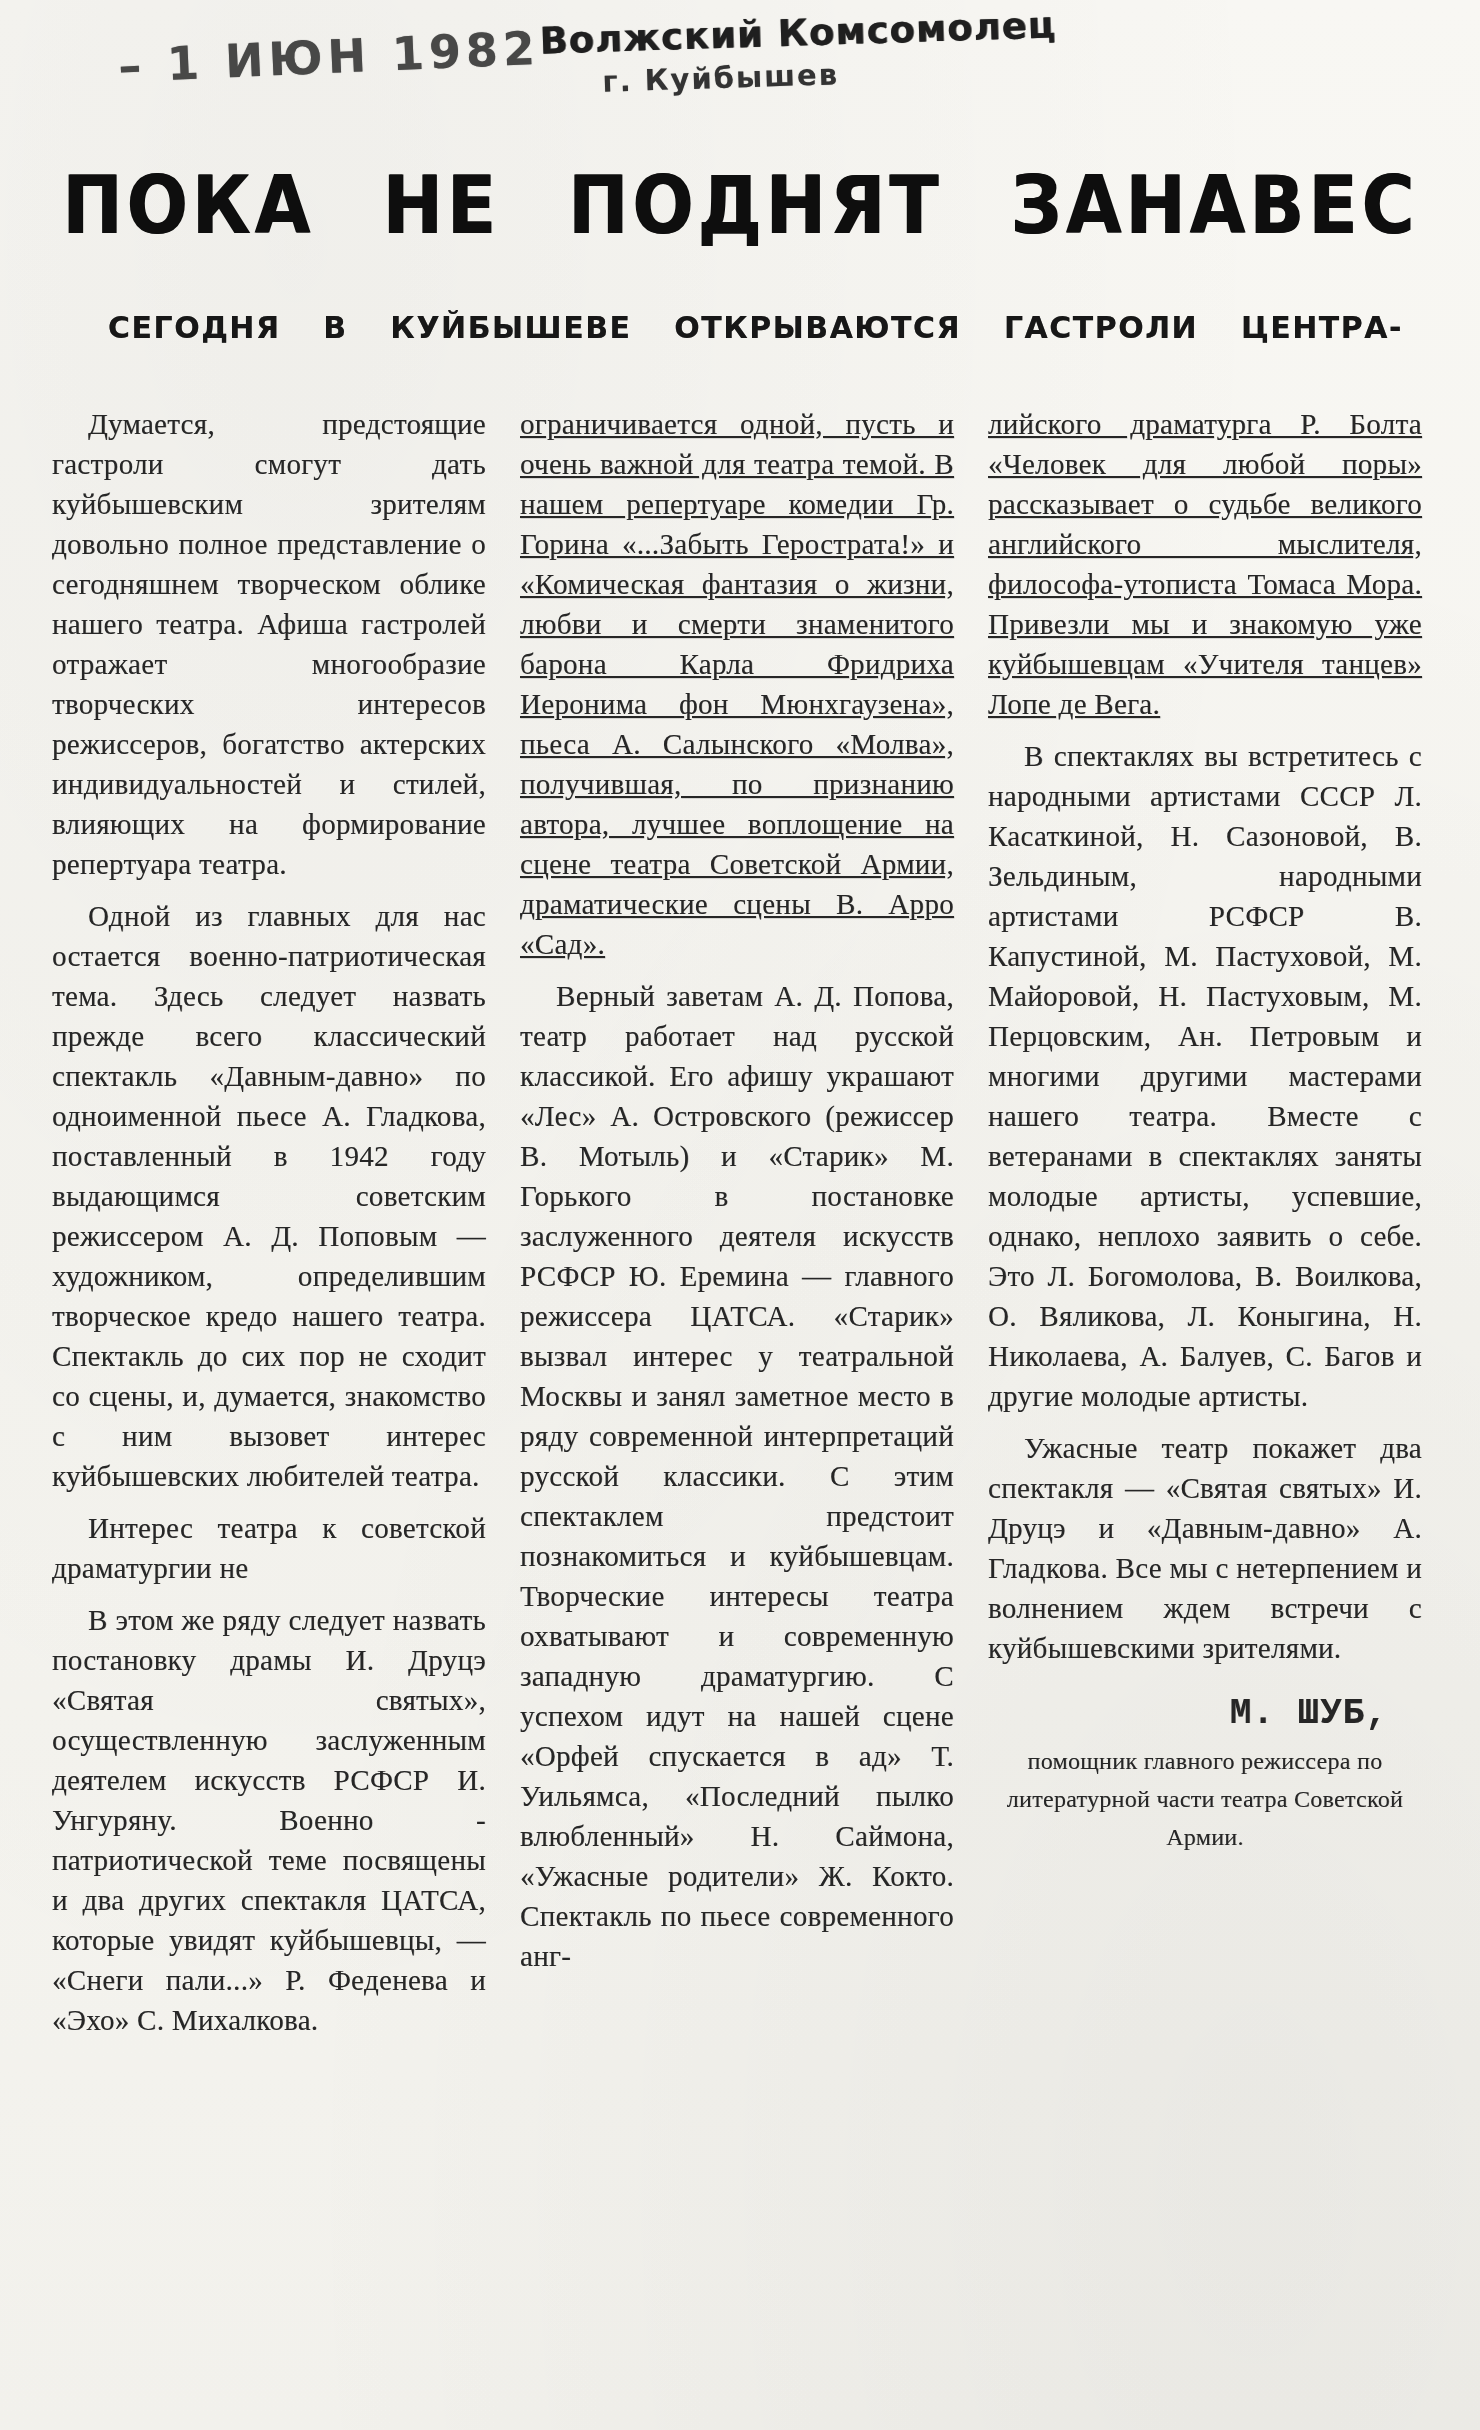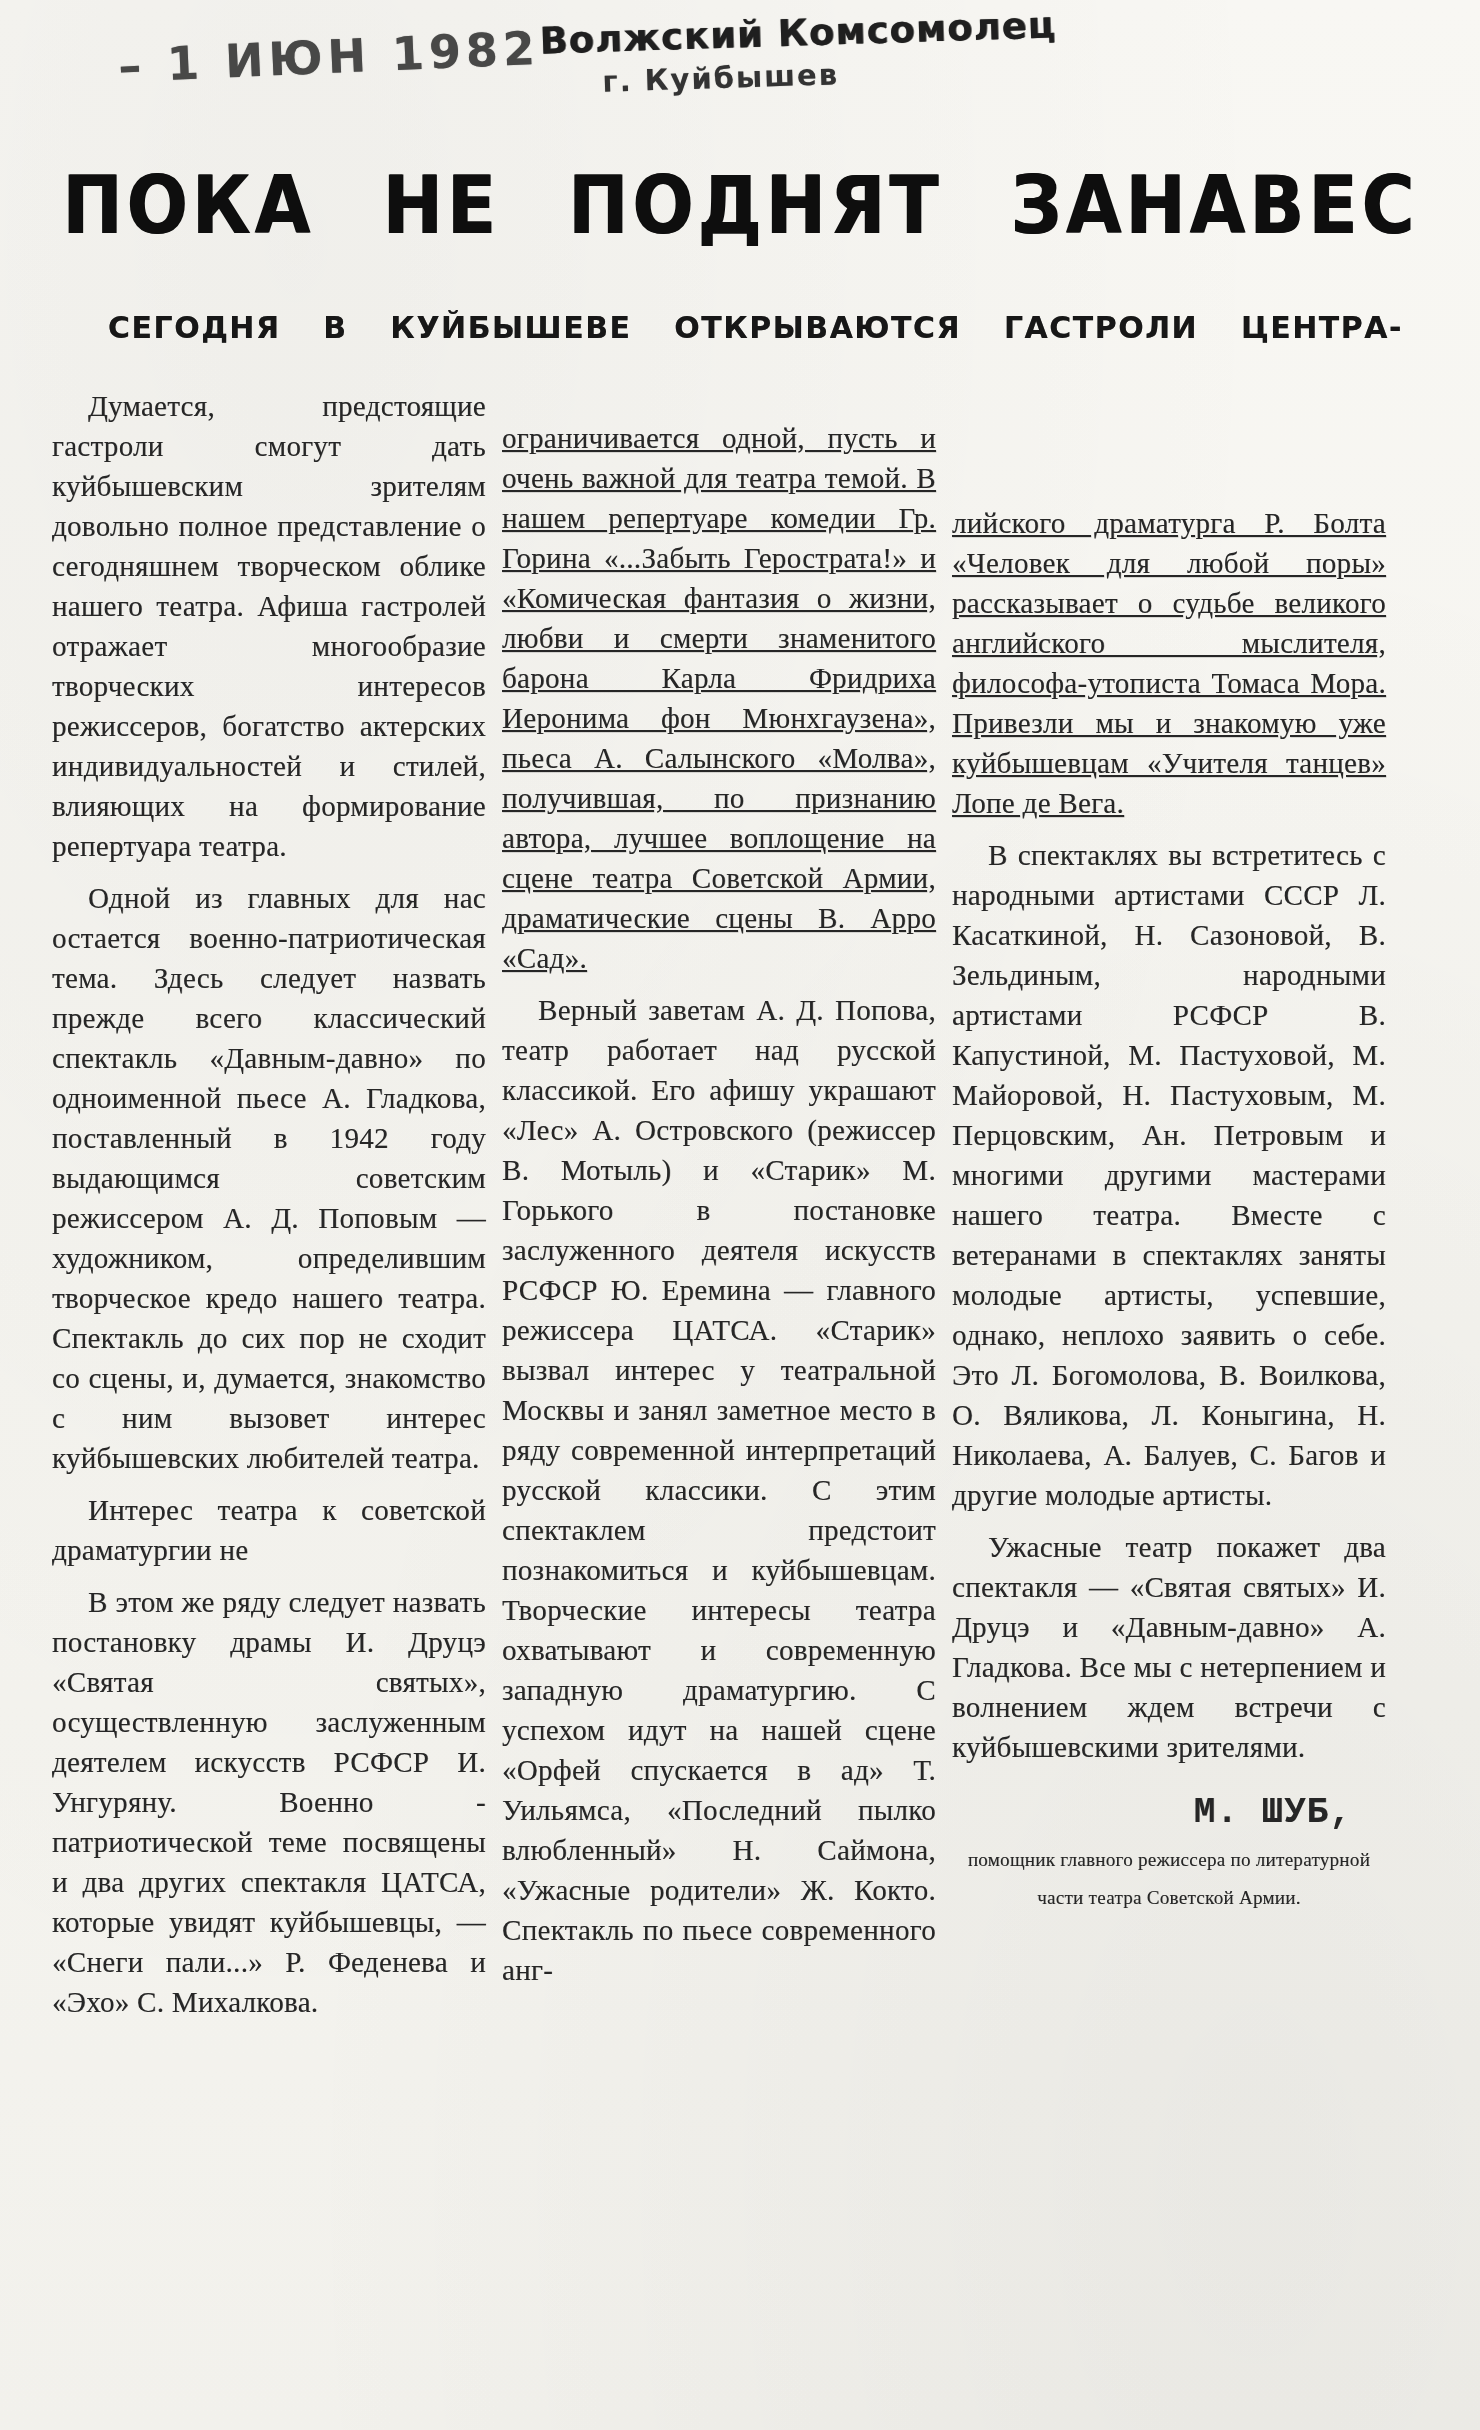--- a/index.html
+++ b/index.html
@@ -73,24 +73,23 @@
     font-size:30px;
     color:#171717;
     letter-spacing:1.5px;
     line-height:48px;
     text-shadow:0 0 .5px rgba(0,0,0,.5);
   }
   .subhead .sl1{ text-indent:44px; text-align:justify; text-align-last:justify; white-space:nowrap; overflow:hidden;}
   .subhead .sl2{ word-spacing:16px; }
   
   .columns{
-    margin-top:34px;
+    margin-top:52px;
     display:flex;
-    gap:16px;
-    align-items:center;
+    gap:34px;
   }
   .col{
     width:434px;
     flex:0 0 434px;
     font-size:29px;
     line-height:40px;
     text-align:justify;
     letter-spacing:.3px;
     color:#262626;
     text-shadow:.4px .4px .6px rgba(20,20,20,.35);
@@ -104,21 +103,21 @@
   .sig-name{
     font-family:Liberation Mono, monospace;
     font-weight:700;
     font-size:36px;
     text-align:right;
     padding-right:34px;
     letter-spacing:1px;
   }
   .sig-role{
     margin-top:8px;
-    font-size:19px;
+    font-size:24px;
     line-height:38px;
     text-align:center;
     text-indent:0;
   }
 </style>
 </head>
 <body>
 
 <div class="page">
 

